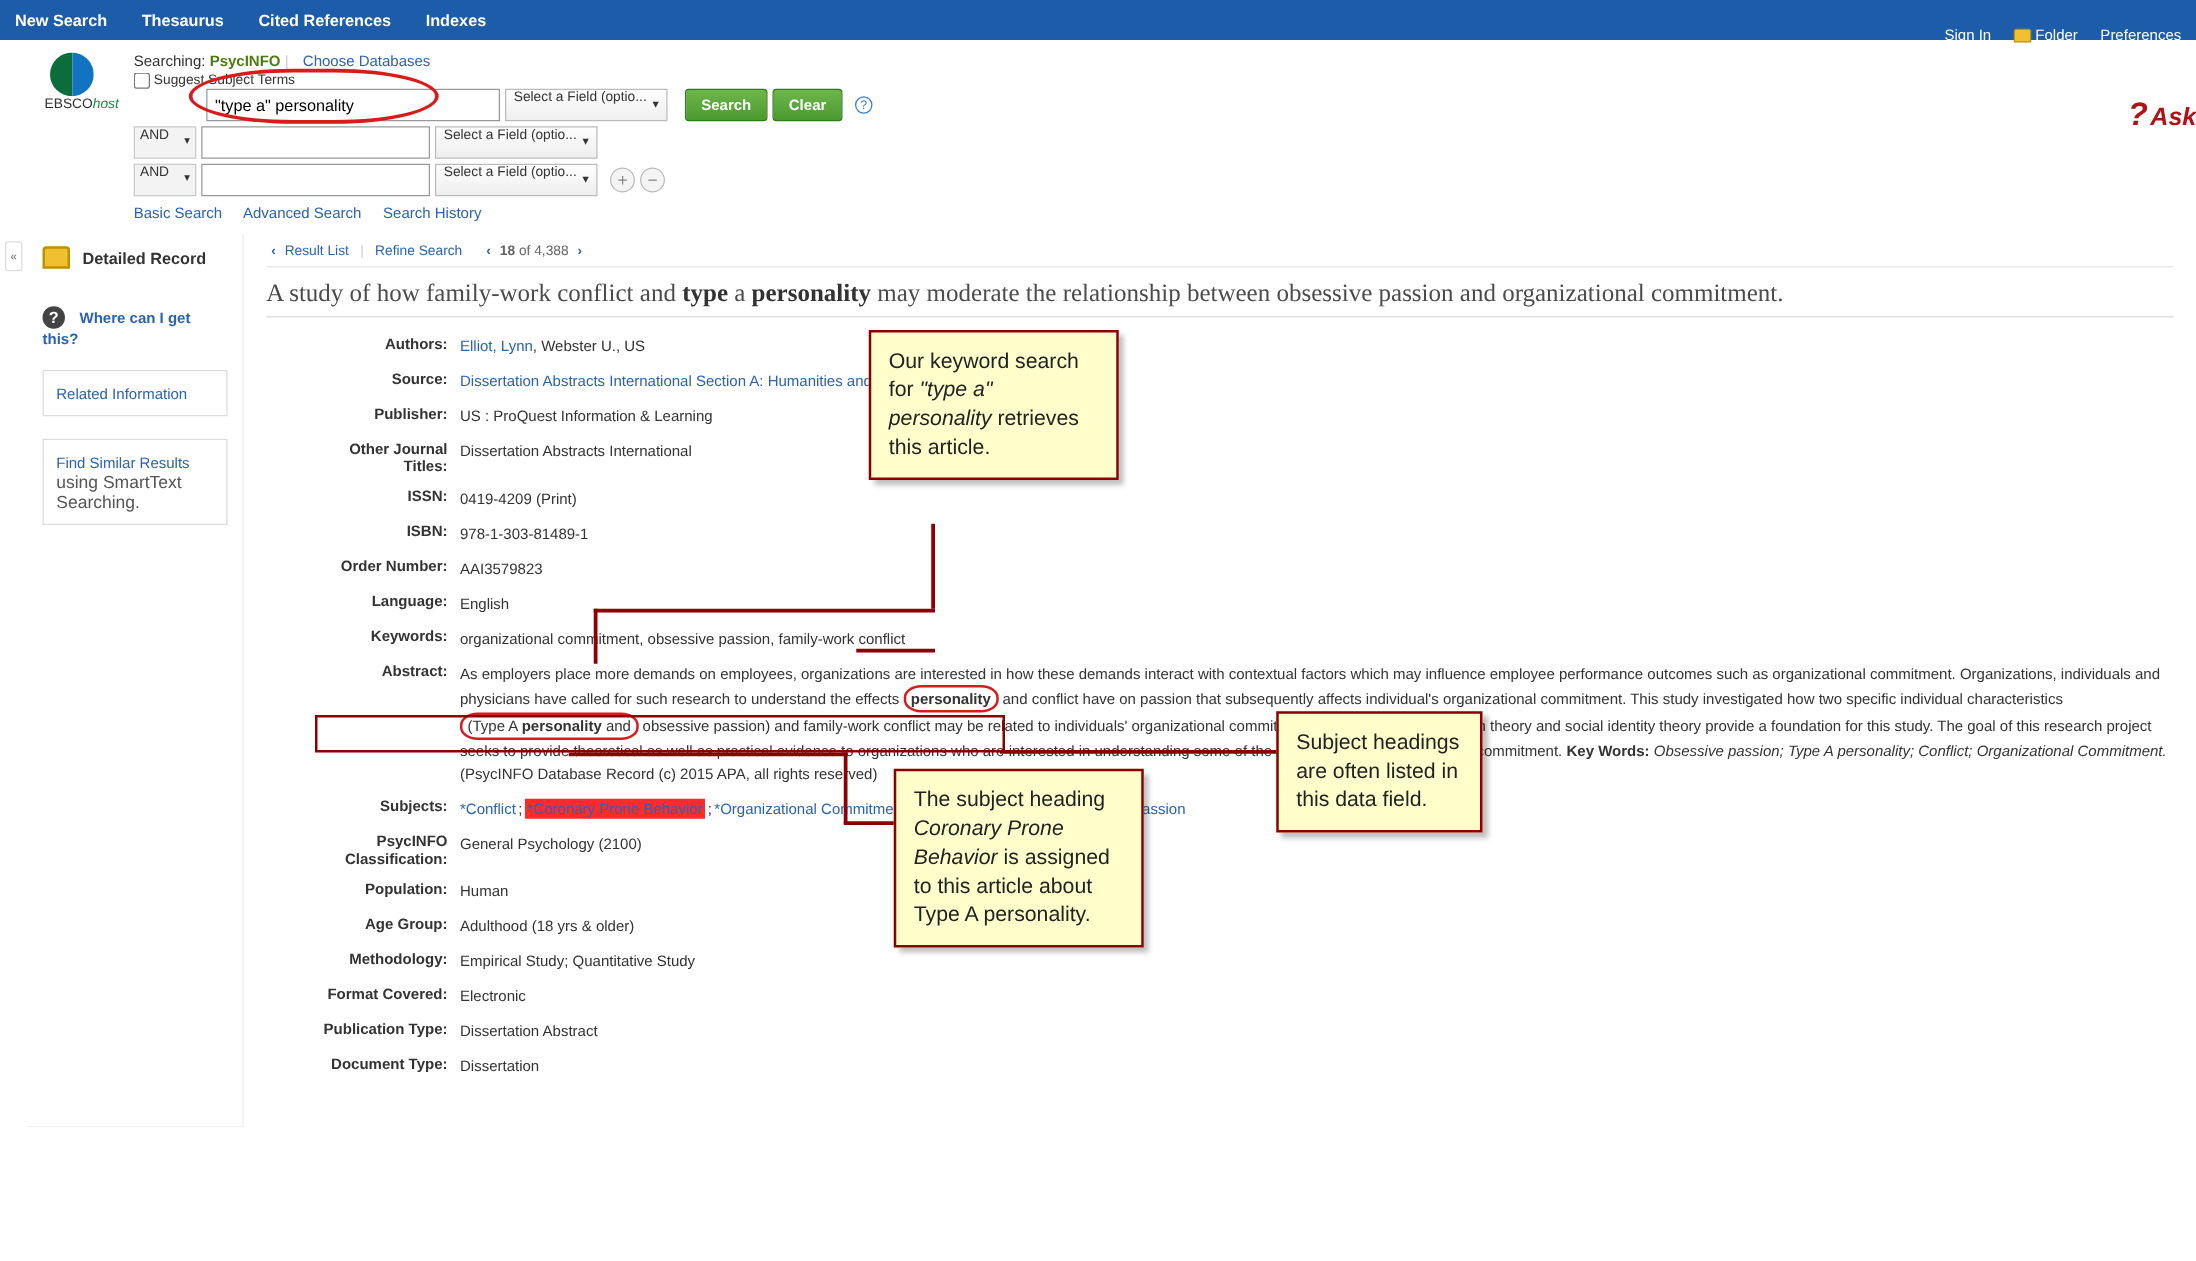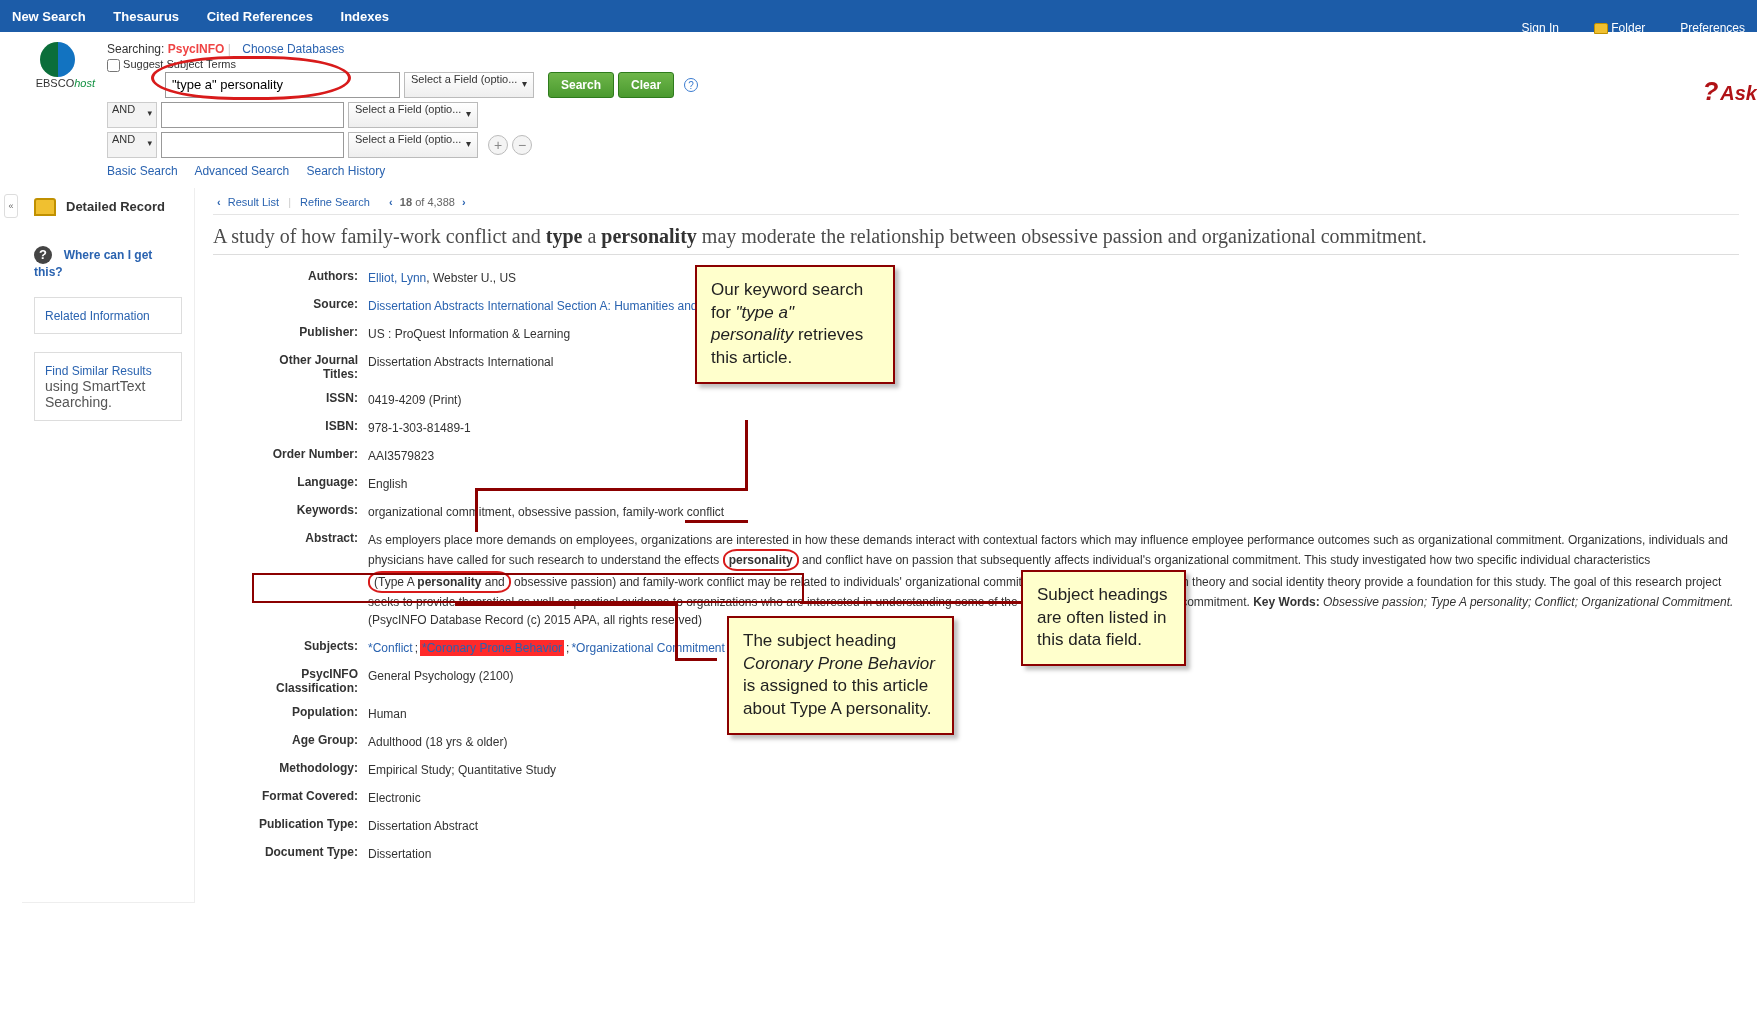--- a/index.html
+++ b/index.html
@@ -1,34 +1,34 @@
 <!DOCTYPE html>
 <html><head>
 <meta charset="utf-8">
 <style>
 * { box-sizing: border-box; margin: 0; padding: 0; }
 body { font-family: Arial, Helvetica, sans-serif; font-size: 13px; color: #333; background: #fff; }
 
 .topnav { background: #1c5ca8; color: #fff; height: 32px; display: flex; align-items: center; padding: 0 12px; }
 .topnav .nav-left a { color: #fff; font-weight: bold; text-decoration: none; margin-right: 24px; font-size: 13px; }
-.topnav .nav-right { margin-left: auto; display: flex; align-items: flex-end; gap: 35px; margin-top: 24px; }
+.topnav .nav-right { margin-left: auto; display: flex; align-items: flex-end; gap: 18px; margin-top: 24px; }
 .topnav .nav-right a { color: #fff; text-decoration: none; font-size: 12px; }
 .folder-icon { display: inline-block; width: 14px; height: 11px; background: #f0c030; border: 1px solid #c09000; vertical-align: middle; border-radius: 2px 2px 0 0; }
 
 .search-area { display: flex; padding: 10px 0 10px 20px; position: relative; }
 .logo { width: 75px; height: 40px; position: relative; }
 .logo-circle { width: 35px; height: 35px; border-radius: 50%; overflow: hidden; position: relative; margin: 0 auto; }
 .logo-circle .half1 { position: absolute; width: 50%; height: 100%; left: 0; background: #0b6e3a; }
 .logo-circle .half2 { position: absolute; width: 50%; height: 100%; right: 0; background: #1273c1; }
 .logo-text { font-size: 11px; text-align: right; color: #333; }
 .logo-text .host { color: #109040; font-style: italic; }
 
 .search-form { margin-left: 12px; }
 .search-meta { font-size: 12px; color: #333; margin-bottom: 2px; }
-.search-meta .db { color: #ef4444; font-weight: bold; margin-top: 11px; }
+.search-meta .db { color: #4d7c0f; font-weight: bold; margin-top: 11px; }
 .search-meta a { color: #2a63b0; text-decoration: none; margin-left: 8px; }
 .suggest-row { font-size: 11px; }
 .suggest-row input { vertical-align: middle; }
 .search-rows { margin-top: 0; }
 .search-row { display: flex; align-items: center; gap: 4px; margin-bottom: 4px; }
 .bool-select { width: 50px; height: 26px; border: 1px solid #ccc; background: #f3f3f3; font-size: 11px; padding: 0 4px; position: relative; }
 .bool-select::after { content: "▾"; position: absolute; right: 4px; top: 5px; font-size: 9px; }
 .term-input { width: 235px; height: 26px; border: 1px solid #999; padding: 0 6px; font-size: 13px; }
 .field-select { width: 130px; height: 26px; border: 1px solid #bbb; background: linear-gradient(#fff,#eee); font-size: 11px; padding: 0 6px; position: relative; }
 .field-select::after { content: "▾"; position: absolute; right: 6px; top: 5px; font-size: 10px; }
@@ -294,21 +294,21 @@
     </div>
 
     <div class="callout" style="left:500px; top:77px; width:200px;">
       <span>Our keyword search for </span><em>"type a" personality</em><span> retrieves this article.</span>
     </div>
     <div class="callout-line" style="left:550px; top:232px; width:3px; height:68px;"></div>
     <div class="callout-line" style="left:280px; top:300px; width:273px; height:3px;"></div>
     <div class="callout-line" style="left:280px; top:300px; width:3px; height:44px;"></div>
     <div class="callout-line" style="left:490px; top:332px; width:63px; height:3px;"></div>
 
-    <div class="callout" style="left:532px; top:428px; width:227px;">
+    <div class="callout" style="left:520px; top:428px; width:200px;">
       <span>The subject heading </span><em>Coronary Prone Behavior</em><span> is assigned to this article about Type A personality.</span>
     </div>
     <div class="callout-line" style="left:480px; top:415px; width:3px; height:57px;"></div>
     <div class="callout-line" style="left:260px; top:415px; width:223px; height:3px;"></div>
     <div class="callout-line" style="left:480px; top:470px; width:42px; height:3px;"></div>
 
     <div class="callout" style="left:826px; top:382px; width:165px;">
       <span>Subject headings are often listed in this data field.</span>
     </div>
     <div class="callout-line" style="left:605px; top:413px; width:223px; height:3px;"></div>

